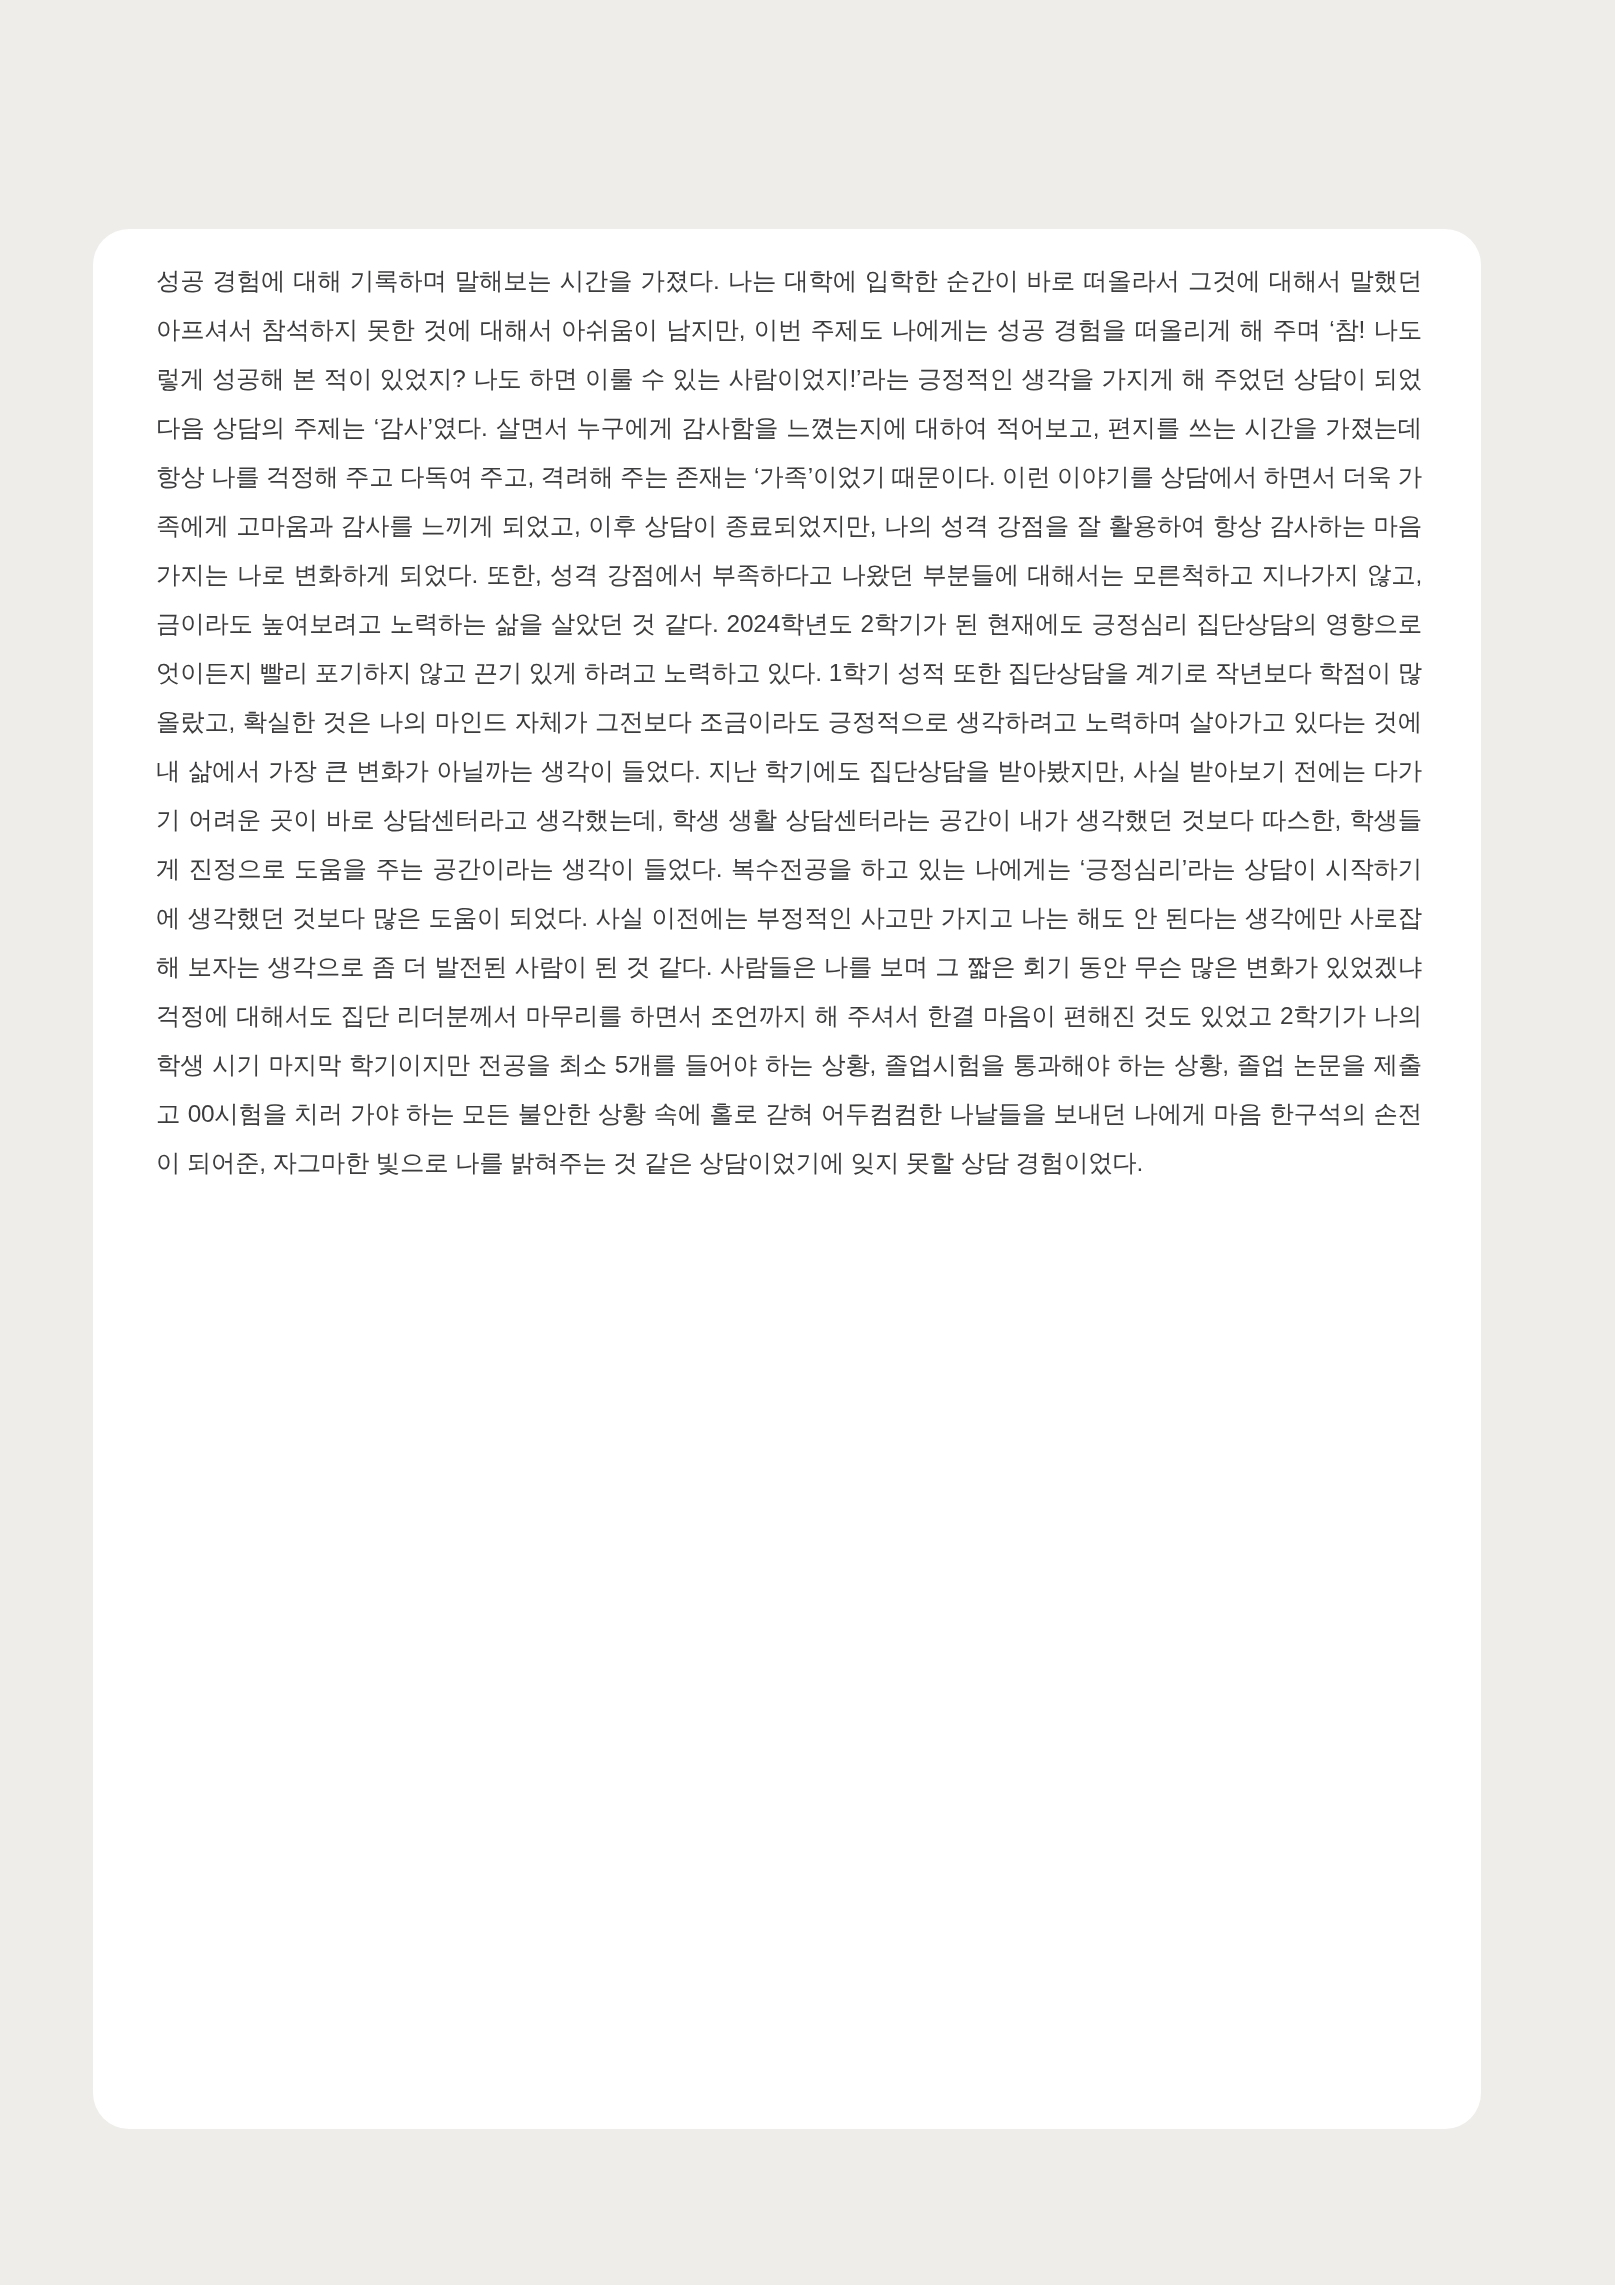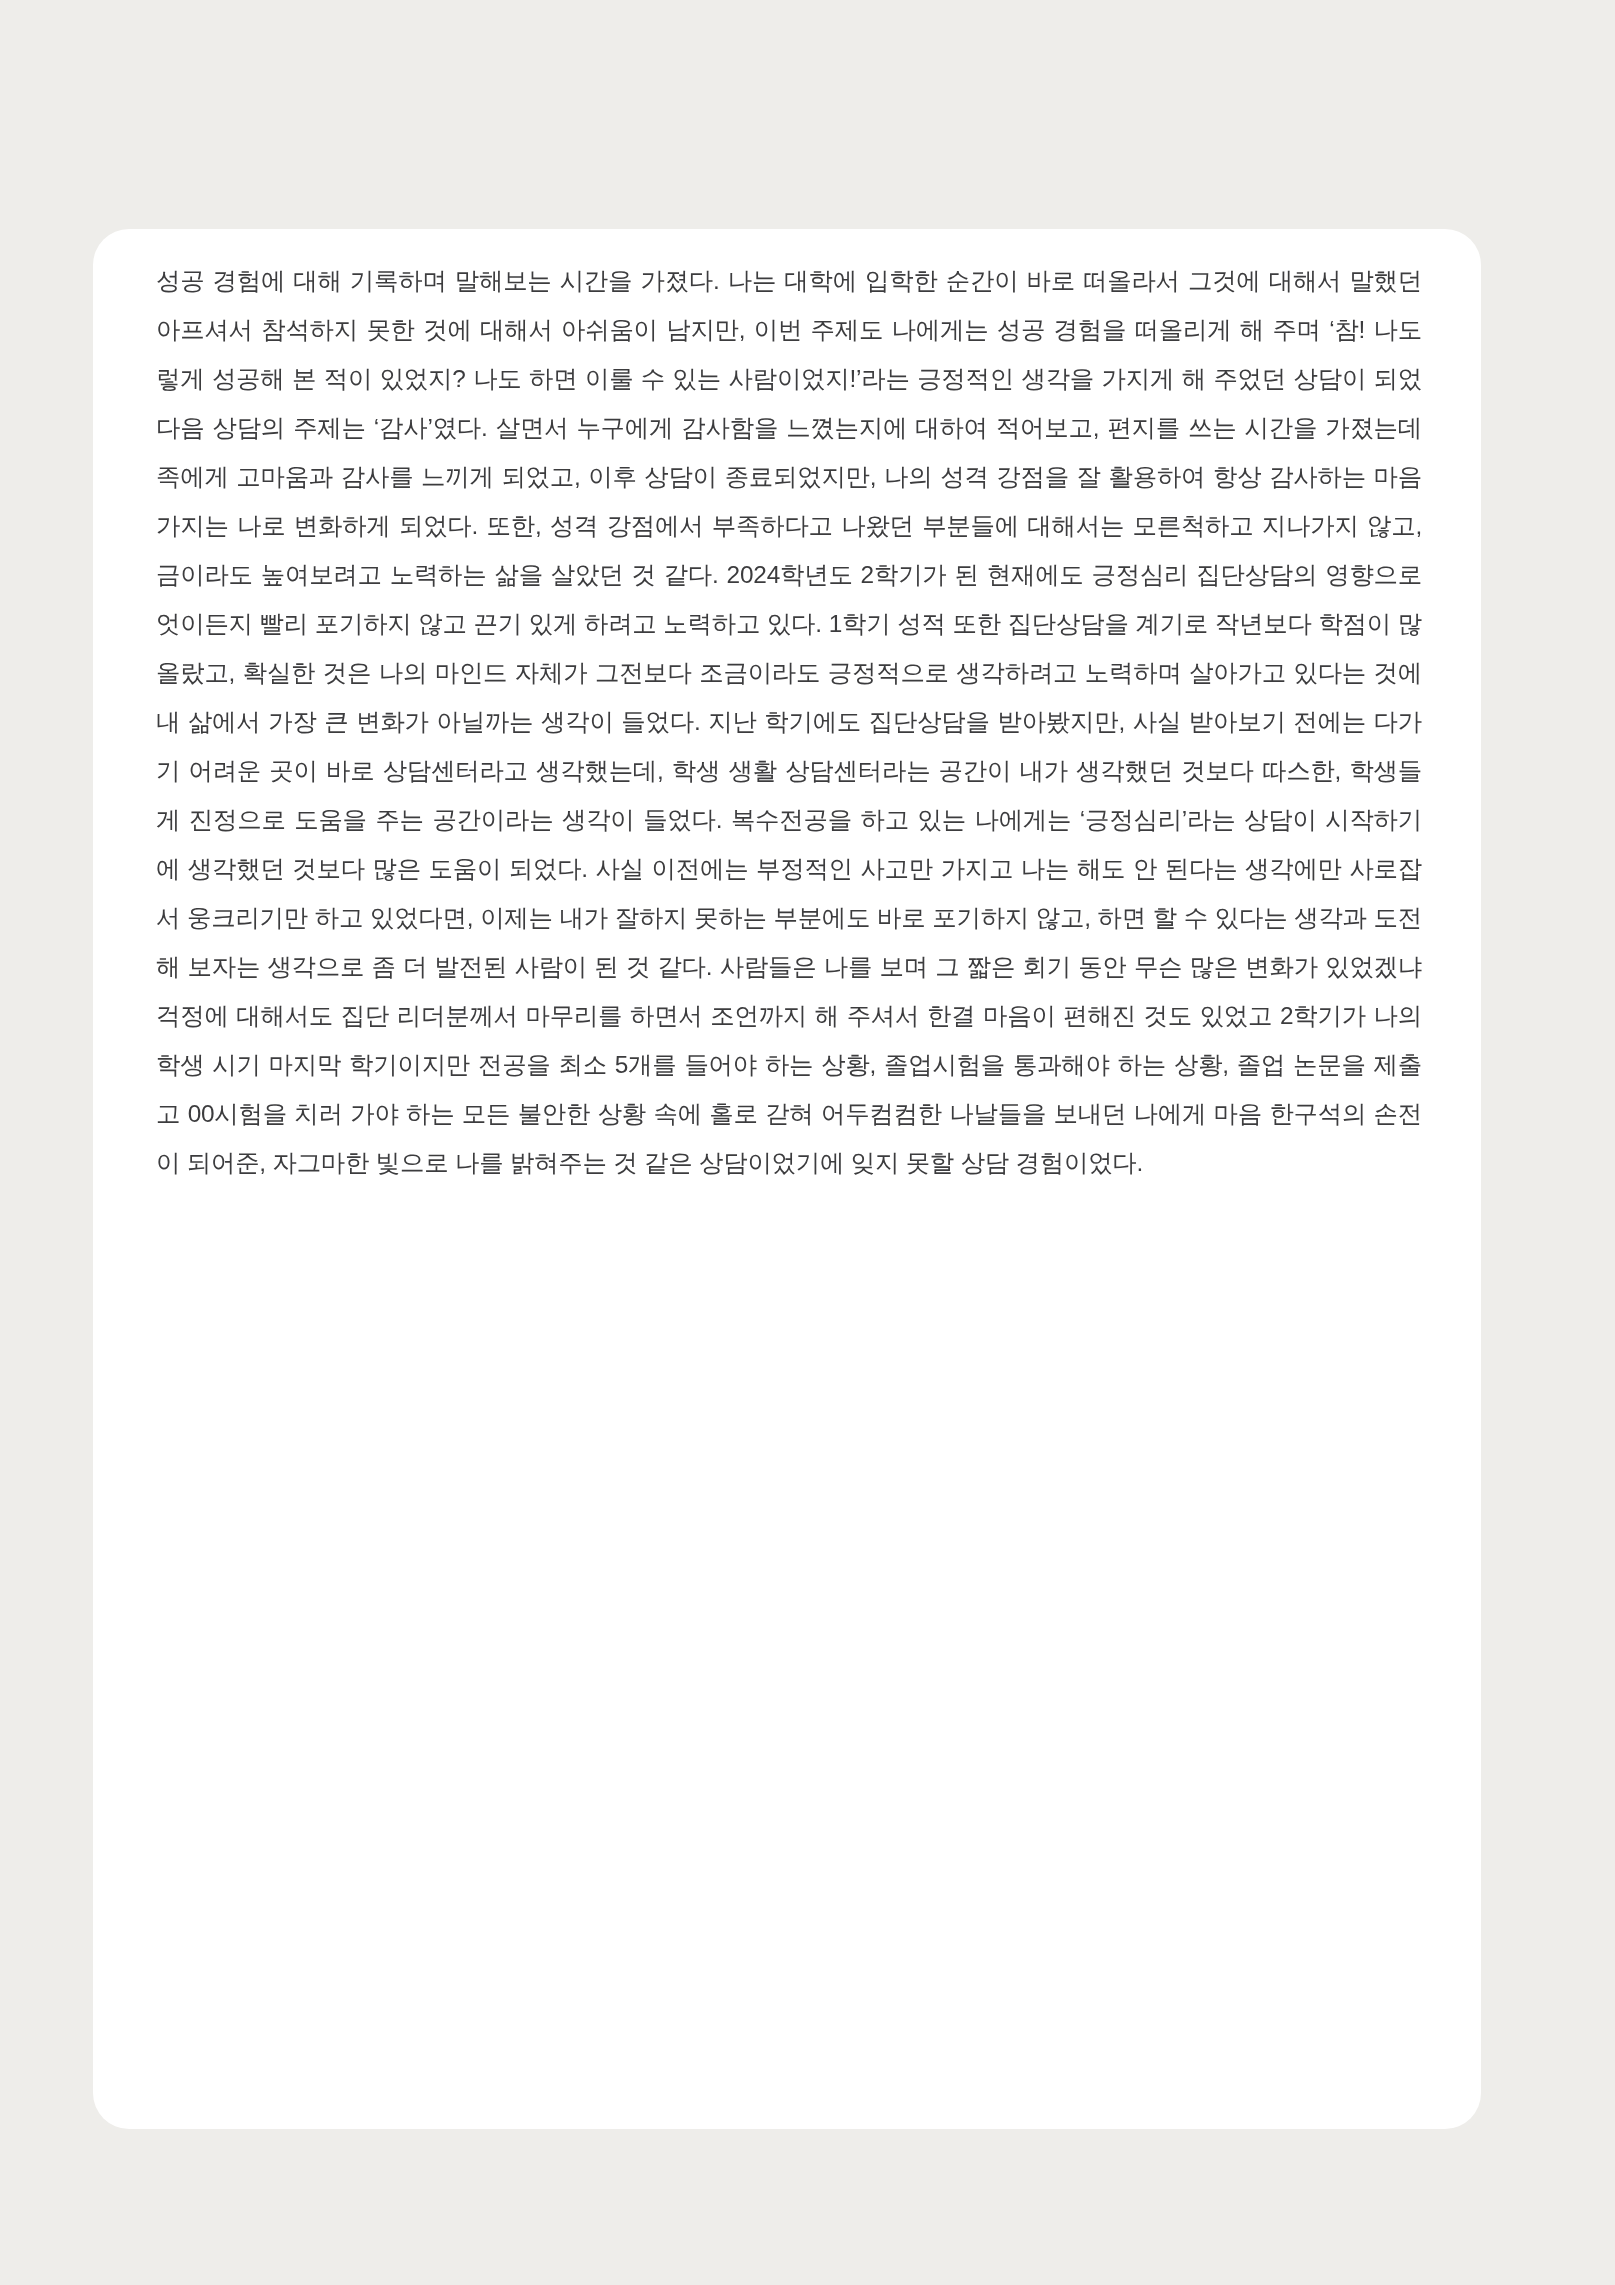--- a/index.html
+++ b/index.html
@@ -47,30 +47,30 @@
 </style>
 </head>
 <body>
 
 <div class="card">
   <div class="essay">
     <div class="line">성공 경험에 대해 기록하며 말해보는 시간을 가졌다. 나는 대학에 입학한 순간이 바로 떠올라서 그것에 대해서 말했던 것</div>
     <div class="line">아프셔서 참석하지 못한 것에 대해서 아쉬움이 남지만, 이번 주제도 나에게는 성공 경험을 떠올리게 해 주며 ‘참! 나도 이</div>
     <div class="line">렇게 성공해 본 적이 있었지? 나도 하면 이룰 수 있는 사람이었지!’라는 긍정적인 생각을 가지게 해 주었던 상담이 되었다.</div>
     <div class="line">다음 상담의 주제는 ‘감사’였다. 살면서 누구에게 감사함을 느꼈는지에 대하여 적어보고, 편지를 쓰는 시간을 가졌는데 나</div>
+    <div class="line">항상 나를 걱정해 주고 다독여 주고, 격려해 주는 존재는 ‘가족’이었기 때문이다. 이런 이야기를 상담에서 하면서 더욱 가</div>
     <div class="line">족에게 고마움과 감사를 느끼게 되었고, 이후 상담이 종료되었지만, 나의 성격 강점을 잘 활용하여 항상 감사하는 마음을</div>
     <div class="line">가지는 나로 변화하게 되었다. 또한, 성격 강점에서 부족하다고 나왔던 부분들에 대해서는 모른척하고 지나가지 않고, 조</div>
     <div class="line">금이라도 높여보려고 노력하는 삶을 살았던 것 같다. 2024학년도 2학기가 된 현재에도 긍정심리 집단상담의 영향으로 무</div>
     <div class="line">엇이든지 빨리 포기하지 않고 끈기 있게 하려고 노력하고 있다. 1학기 성적 또한 집단상담을 계기로 작년보다 학점이 많이</div>
     <div class="line">올랐고, 확실한 것은 나의 마인드 자체가 그전보다 조금이라도 긍정적으로 생각하려고 노력하며 살아가고 있다는 것에서</div>
     <div class="line">내 삶에서 가장 큰 변화가 아닐까는 생각이 들었다. 지난 학기에도 집단상담을 받아봤지만, 사실 받아보기 전에는 다가가</div>
     <div class="line">기 어려운 곳이 바로 상담센터라고 생각했는데, 학생 생활 상담센터라는 공간이 내가 생각했던 것보다 따스한, 학생들에</div>
     <div class="line">게 진정으로 도움을 주는 공간이라는 생각이 들었다. 복수전공을 하고 있는 나에게는 ‘긍정심리’라는 상담이 시작하기 전</div>
     <div class="line">에 생각했던 것보다 많은 도움이 되었다. 사실 이전에는 부정적인 사고만 가지고 나는 해도 안 된다는 생각에만 사로잡혀</div>
-    <div class="line">서 웅크리기만 하고 있었다면, 이제는 내가 잘하지 못하는 부분에도 바로 포기하지 않고, 하면 할 수 있다는 생각과 도전</div>
     <div class="line">해 보자는 생각으로 좀 더 발전된 사람이 된 것 같다. 사람들은 나를 보며 그 짧은 회기 동안 무슨 많은 변화가 있었겠냐고</div>
     <div class="line">걱정에 대해서도 집단 리더분께서 마무리를 하면서 조언까지 해 주셔서 한결 마음이 편해진 것도 있었고 2학기가 나의 대</div>
     <div class="line">학생 시기 마지막 학기이지만 전공을 최소 5개를 들어야 하는 상황, 졸업시험을 통과해야 하는 상황, 졸업 논문을 제출하</div>
     <div class="line">고 00시험을 치러 가야 하는 모든 불안한 상황 속에 홀로 갇혀 어두컴컴한 나날들을 보내던 나에게 마음 한구석의 손전등</div>
     <div class="line last">이 되어준, 자그마한 빛으로 나를 밝혀주는 것 같은 상담이었기에 잊지 못할 상담 경험이었다.</div>
   </div>
 </div>
 
 
 </body></html>

